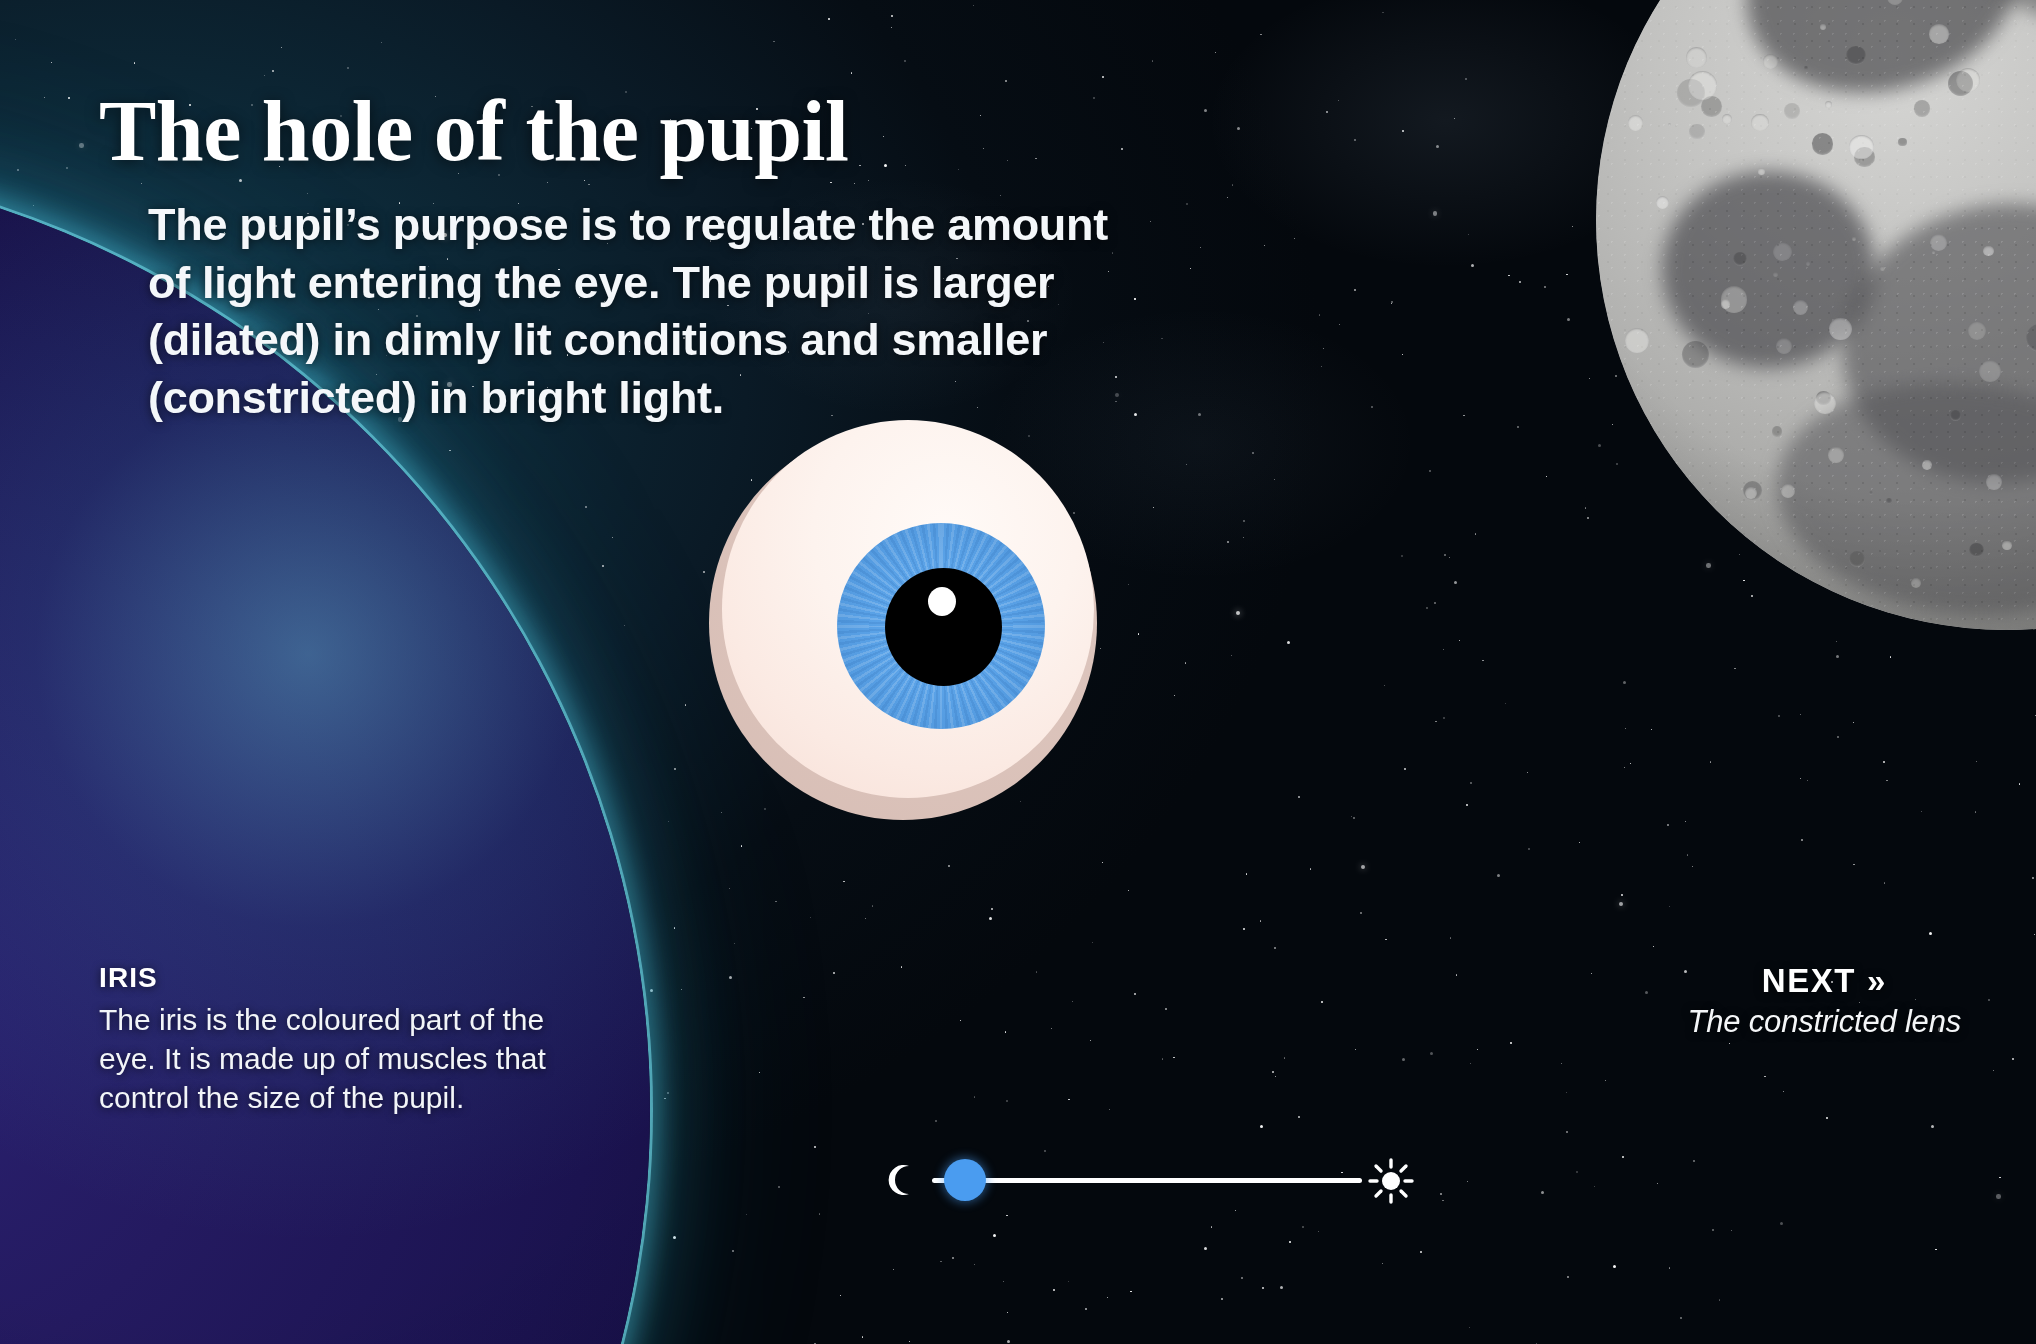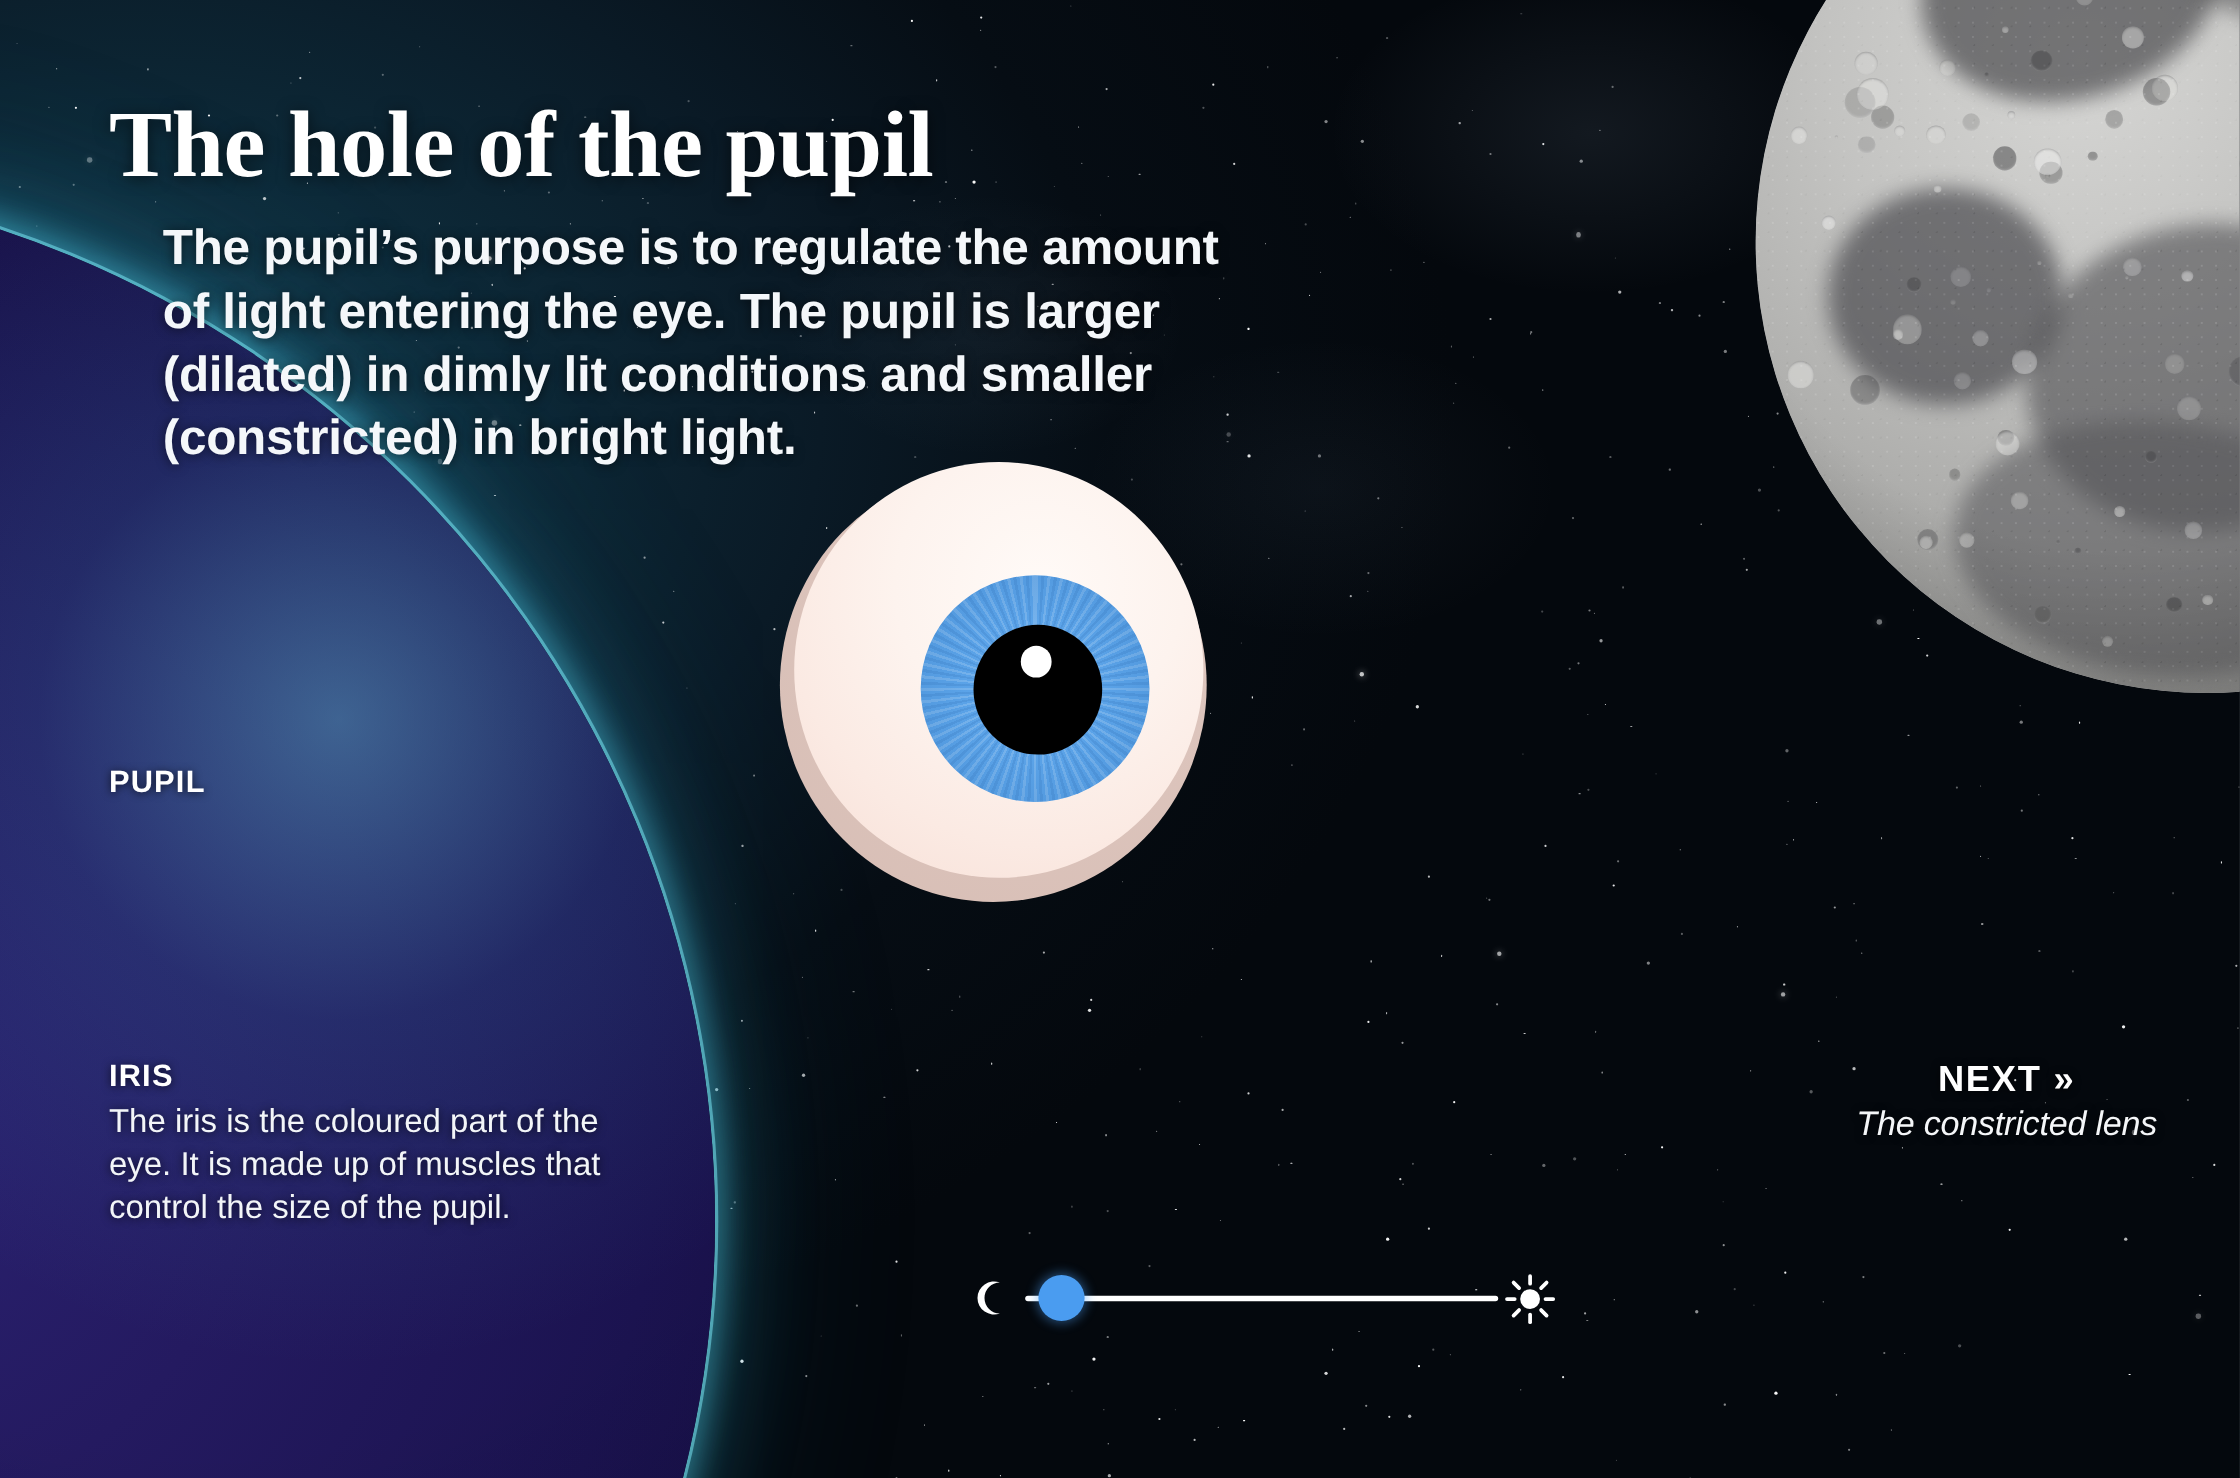--- a/index.html
+++ b/index.html
@@ -720,21 +720,20 @@
 
       <div class="terminator"></div>
       <div class="citylights" id="citylights"></div>
     </div>
   </div>
 
   <h1 class="headline">The hole of the pupil</h1>
   <p class="intro">The pupil’s purpose is to regulate the amount of light entering the eye. The pupil is larger (dilated) in dimly lit conditions and smaller (constricted) in bright light.</p>
 
   <div class="callout" id="callout-pupil">
-    <div class="c-title">PUPIL</div>
   </div>
 
   <div class="callout" id="callout-iris">
     <div class="c-title">IRIS</div>
     <div class="c-body">The iris is the coloured part of the eye. It is made up of muscles that control the size of the pupil.</div>
   </div>
 
   <div class="eye">
     <div class="eye-shadow"></div>
     <div class="eye-ball"></div>

